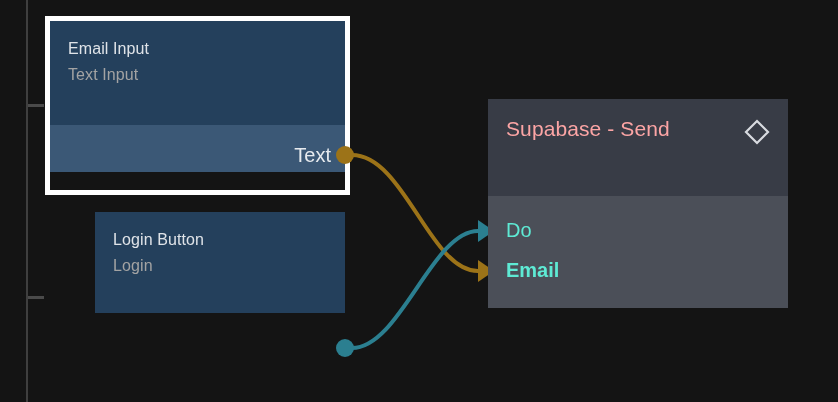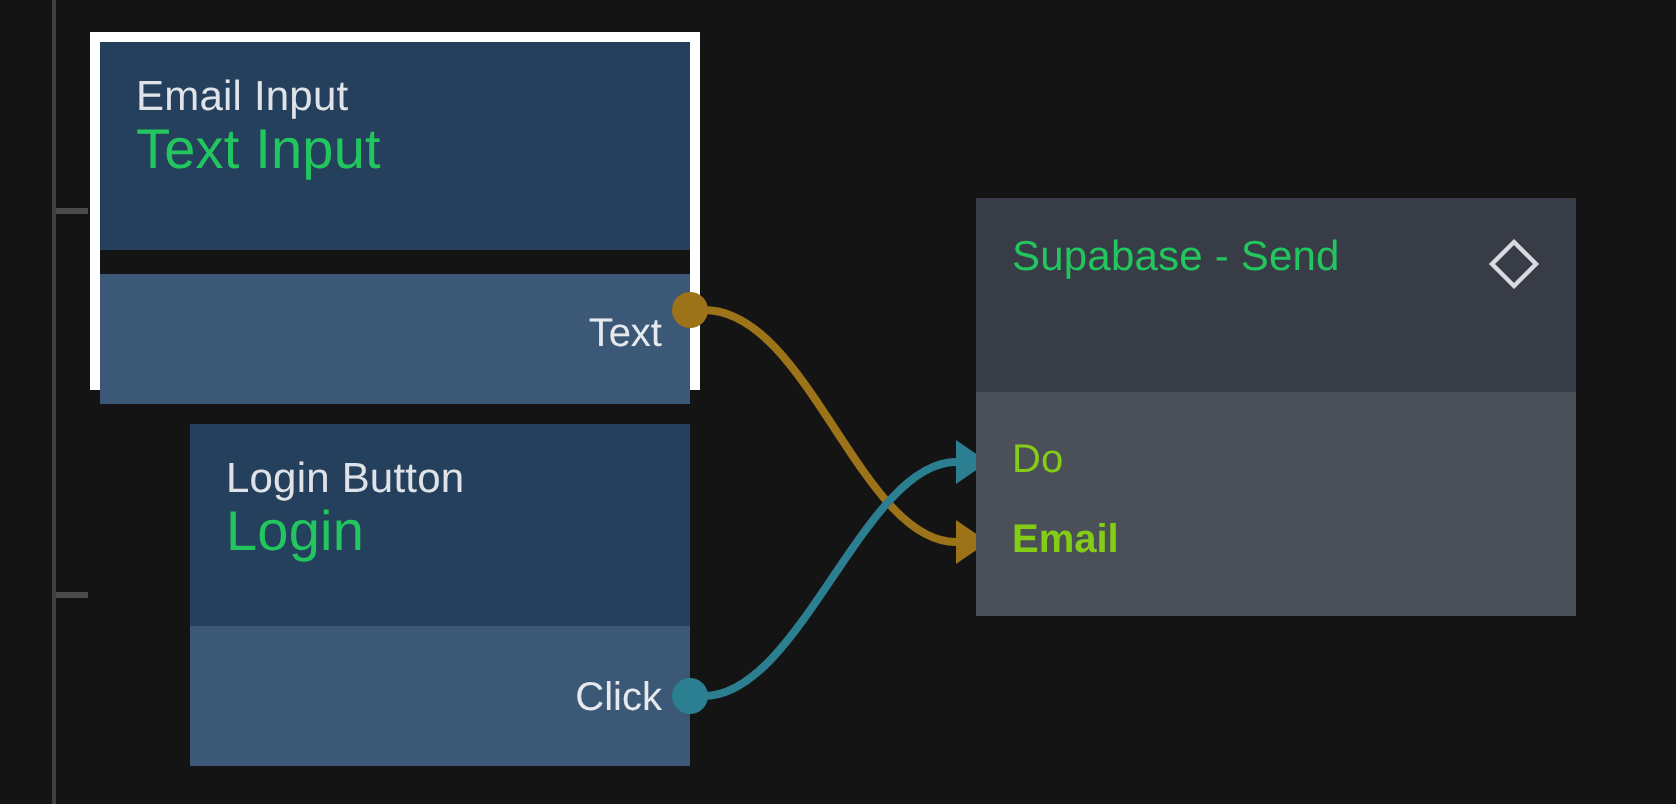--- a/index.html
+++ b/index.html
@@ -55,29 +55,29 @@
   
   .node {
     position: absolute;
     box-sizing: border-box;
   }
   .node-header {
     box-sizing: border-box;
     padding: 14px 18px 0 18px;
   }
   .node-title {
-    font-size: 21px;
+    font-size: 16px;
     line-height: 27px;
     color: #dfe3e8;
     letter-spacing: 0.1px;
   }
   .node-subtitle {
-    font-size: 28px;
+    font-size: 16px;
     line-height: 26px;
-    color: #22c55e;
+    color: #a3a3a3;
     letter-spacing: 0.1px;
   }
   .node-body {
     box-sizing: border-box;
     position: relative;
   }
 
   
   .node-blue .node-header { background: #24405c; }
   .node-blue .node-body   { background: #3b5876; }
@@ -96,40 +96,40 @@
     position: absolute;
     border: 5px solid #ffffff;
     box-sizing: border-box;
     pointer-events: none;
   }
 
   
   .node-gray .node-header { background: #383c46; }
   .node-gray .node-body   { background: #4b4f58; }
   .node-gray .node-title {
-    color: #22c55e;
+    color: #fca5a5;
     font-size: 21px;
     line-height: 28px;
   }
   .gray-header-inner {
     display: flex;
     justify-content: space-between;
     align-items: flex-start;
   }
   .diamond-icon {
     flex: 0 0 auto;
     margin-top: 4px;
     margin-right: 4px;
   }
   .port-row-in {
     position: absolute;
     left: 18px;
     font-size: 20px;
     line-height: 24px;
-    color: #84cc16;
+    color: #5eead4;
     white-space: nowrap;
   }
 
   
   .port-dot {
     position: absolute;
     border-radius: 50%;
   }
   .port-orange { background: #9c7318; }
   .port-teal   { background: #2b7f90; }
@@ -152,33 +152,30 @@
     <polygon points="478,220 478,242 494,231" fill="#2b7f90"></polygon>
   </svg>
 
   <div class="selection-ring" style="left:45px; top:16px; width:305px; height:179px;"></div>
 
   <div class="node node-blue" style="left:50px; top:21px; width:295px; height:169px;">
     <div class="node-header" style="height:104px;">
       <div class="node-title">Email Input</div>
       <div class="node-subtitle">Text Input</div>
     </div>
-    <div class="node-body" style="height:65px;margin-top:12px;">
+    <div class="node-body" style="height:47px;">
       <div class="port-row-out" style="top:18px;">Text</div>
     </div>
   </div>
   <div class="port-dot port-orange" style="left:336px; top:146px; width:18px; height:18px;"></div>
 
   <div class="node node-blue" style="left:50px; top:212px; width:295px; height:171px;padding-left:45px;">
     <div class="node-header" style="height:101px;">
       <div class="node-title">Login Button</div>
       <div class="node-subtitle">Login</div>
-    </div>
-    <div class="node-body" style="height:70px;">
-      <div class="port-row-out" style="top:24px;">Click</div>
     </div>
   </div>
   <div class="port-dot port-teal" style="left:336px; top:339px; width:18px; height:18px;"></div>
 
   <div class="node node-gray" style="left:488px; top:99px; width:300px; height:209px;">
     <div class="node-header" style="height:97px; padding:16px 14px 0 18px;">
       <div class="gray-header-inner">
         <div>
           <div class="node-title">Supabase - Send</div>
         </div>

